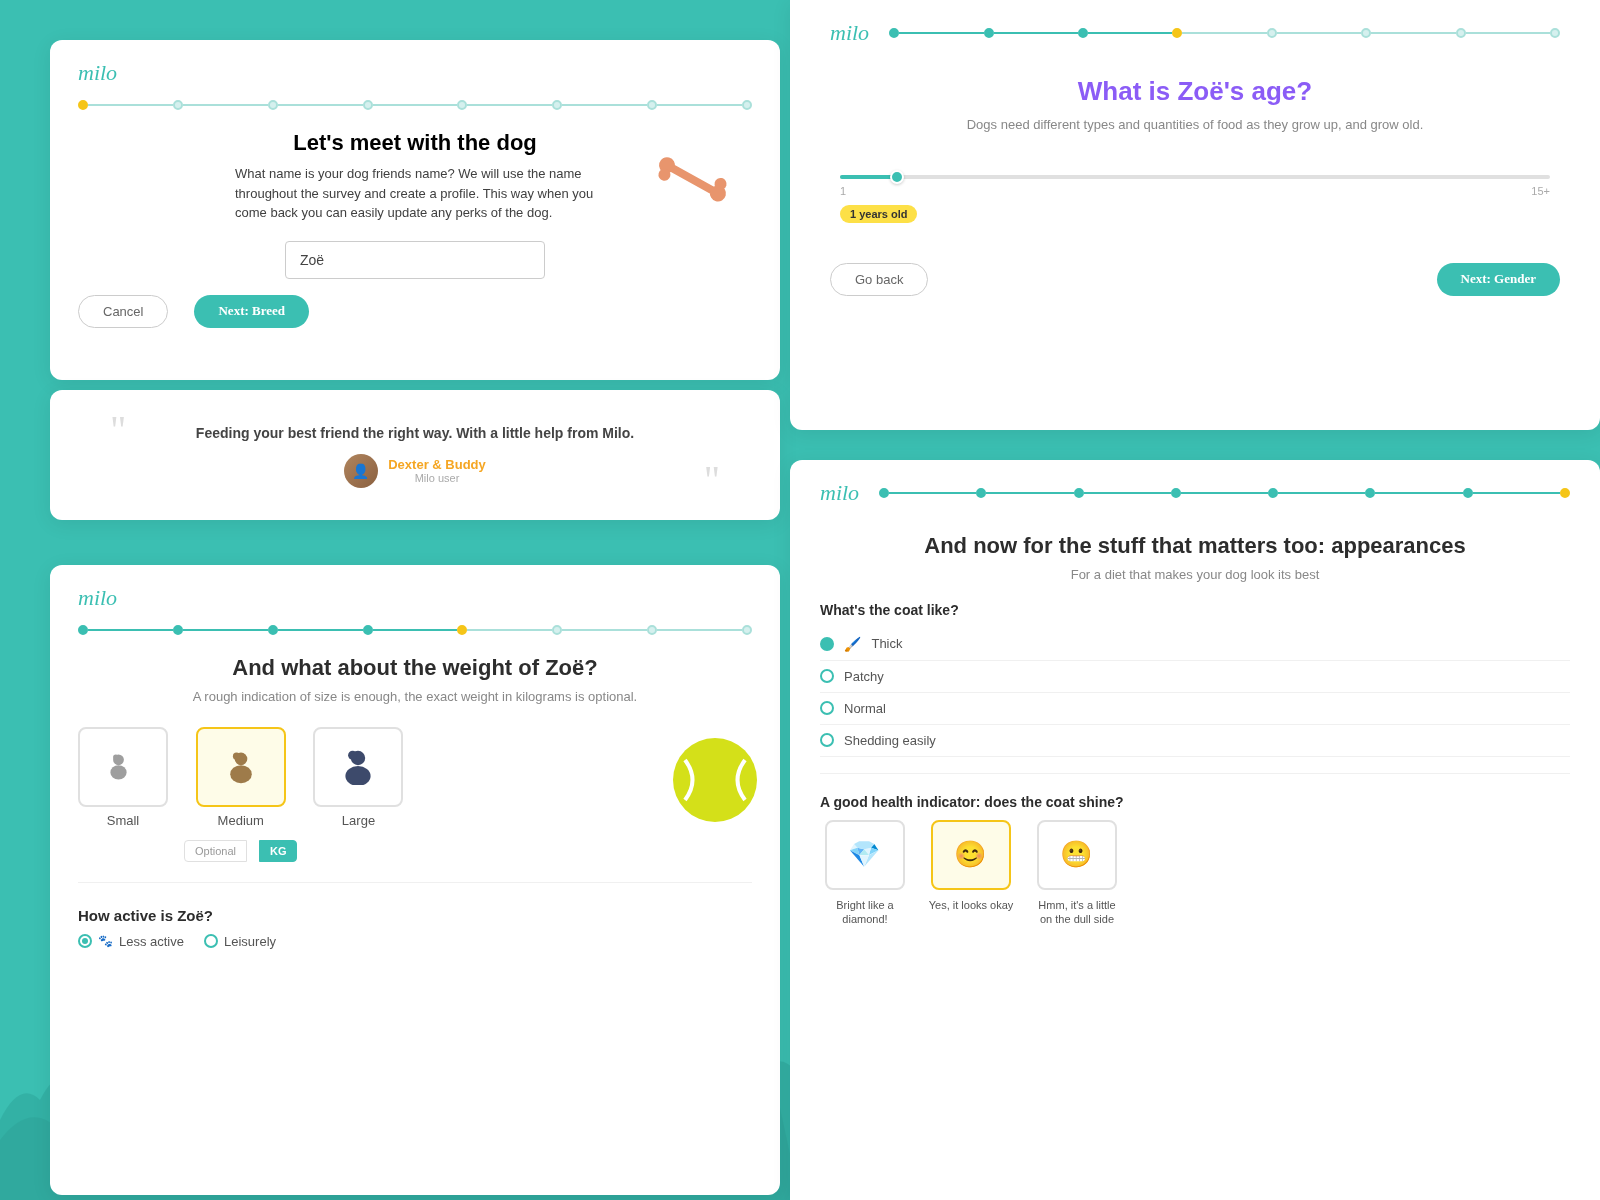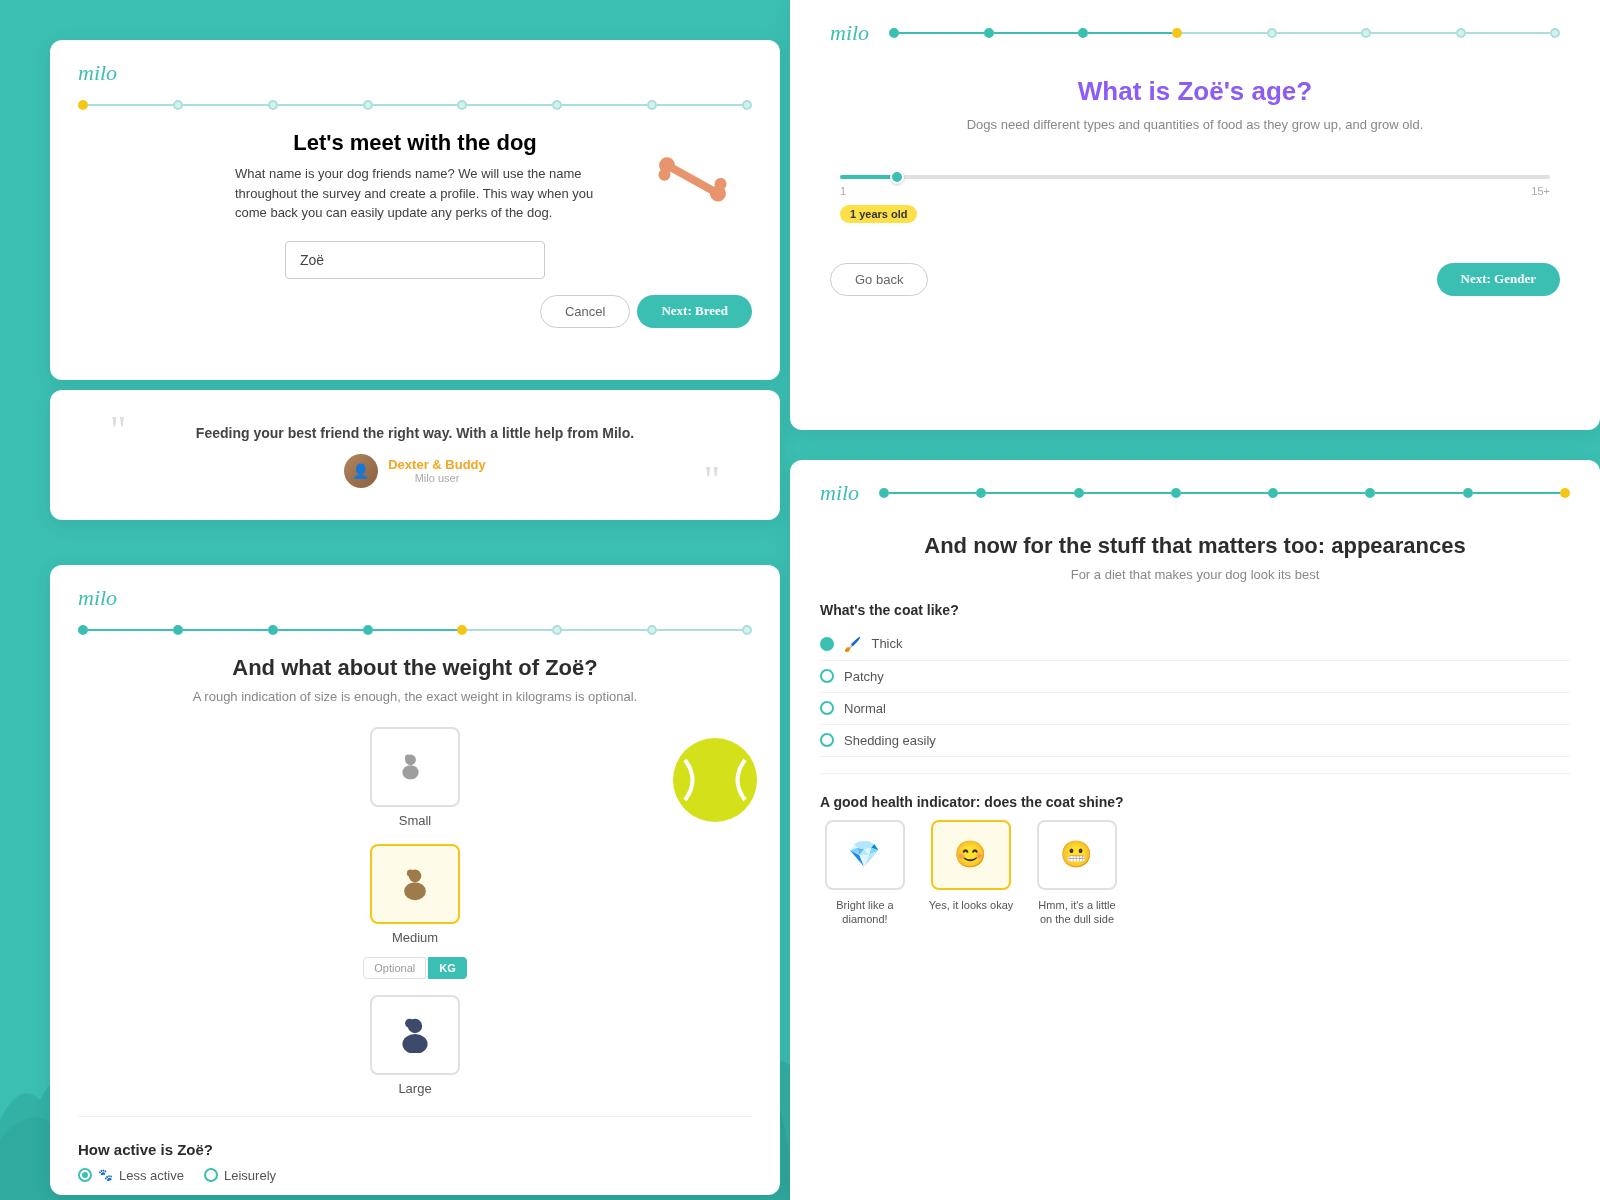--- a/index.html
+++ b/index.html
@@ -146,22 +146,22 @@
       width: 100%;
       border: 1px solid #ccc;
       border-radius: 4px;
       padding: 10px 14px;
       font-size: 14px;
       color: #444;
       outline: none;
     }
     .card1-buttons {
       display: flex;
-      gap: 7px;
-      justify-content: flex-end;
+      gap: 26px;
+      justify-content: flex-start;
       margin-top: 16px;
     }
     .btn-outline {
       border: 1px solid #ccc;
       background: white;
       border-radius: 20px;
       padding: 8px 24px;
       font-size: 13px;
       color: #666;
       cursor: pointer;
@@ -269,21 +269,20 @@
       text-align: center;
       font-size: 13px;
       color: #888;
       margin-top: 6px;
       line-height: 1.5;
     }
     .size-options {
       display: flex;
       gap: 16px;
       margin-top: 20px;
-      flex-direction: column;
     }
     .size-option {
       display: flex;
       flex-direction: column;
       align-items: center;
       gap: 6px;
       cursor: pointer;
     }
     .size-icon-box {
       width: 90px;
@@ -299,21 +298,21 @@
     .size-icon-box.selected {
       border-color: #f5c518;
       background: #fefce8;
     }
     .size-label {
       font-size: 13px;
       color: #555;
     }
     .size-input-row {
       display: flex;
-      gap: 2px;
+      gap: 12px;
       margin-top: 6px;
     }
     .size-optional {
       border: 1px solid #e0e0e0;
       border-radius: 4px 0 0 4px;
       padding: 4px 10px;
       font-size: 11px;
       color: #999;
       background: white;
     }

